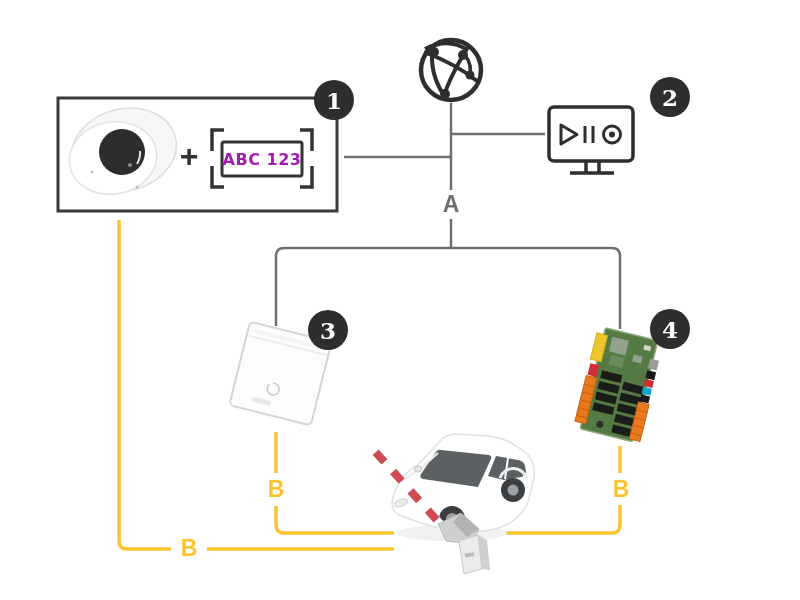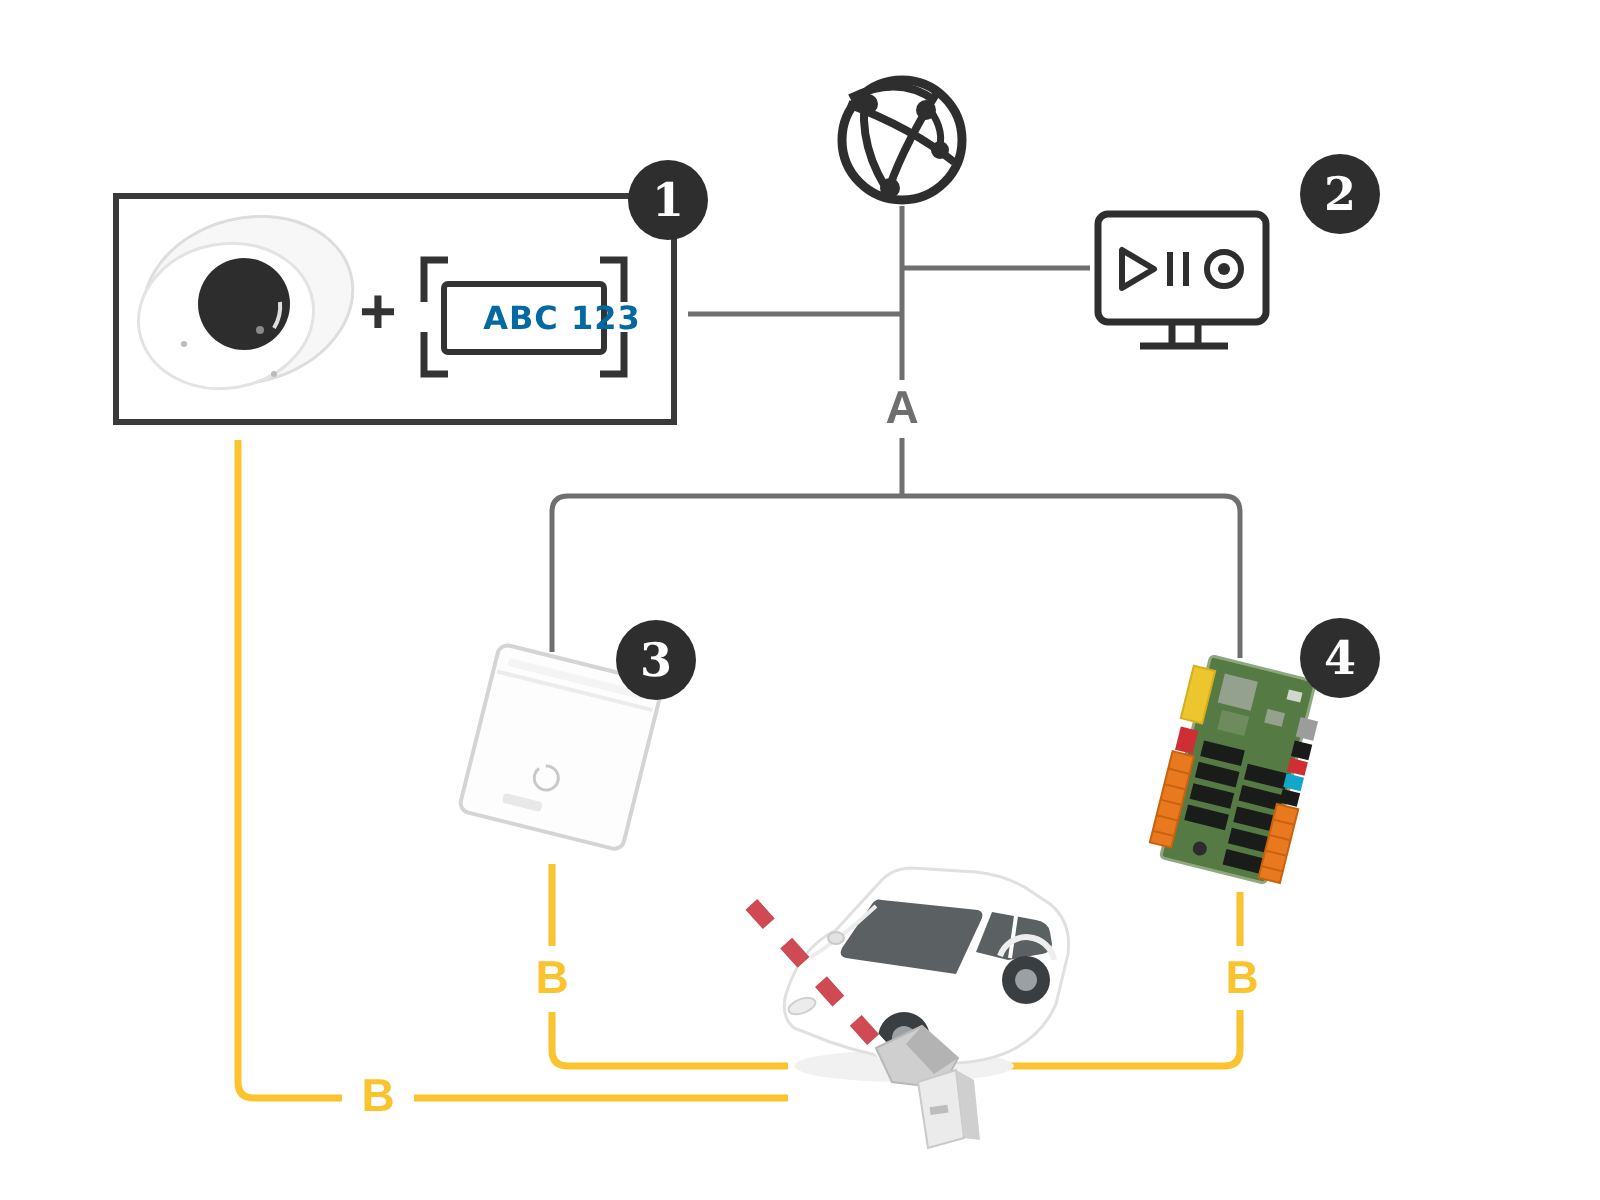--- a/index.html
+++ b/index.html
@@ -11,22 +11,22 @@
   .overlay{position:absolute;transform:translate(-50%,-50%);white-space:nowrap;}
   .badge{
     width:40px;height:40px;border-radius:50%;background:#2E2E2E;color:#fff;
     display:flex;align-items:center;justify-content:center;
     font-family:"DejaVu Serif",serif;font-weight:bold;font-size:23px;line-height:1;
   }
   .lbl{font-weight:bold;font-size:23px;line-height:1;}
   .lbl-gray{color:#6F6F6F;}
   .lbl-yellow{color:#FBC32D;}
   .plate-text{
-    color:#0369a1;font-family:"DejaVu Sans",sans-serif;font-weight:700;
-    font-size:16px;letter-spacing:0.5px;margin-left:19px;
+    color:#a21caf;font-family:"DejaVu Sans",sans-serif;font-weight:700;
+    font-size:16px;letter-spacing:0.5px;
   }
   .plus-sign{color:#333;font-weight:700;font-size:32px;}
 </style>
 </head>
 <body>
 
 <div class="stage">
 
   <svg width="800" height="600" viewBox="0 0 800 600">
 

